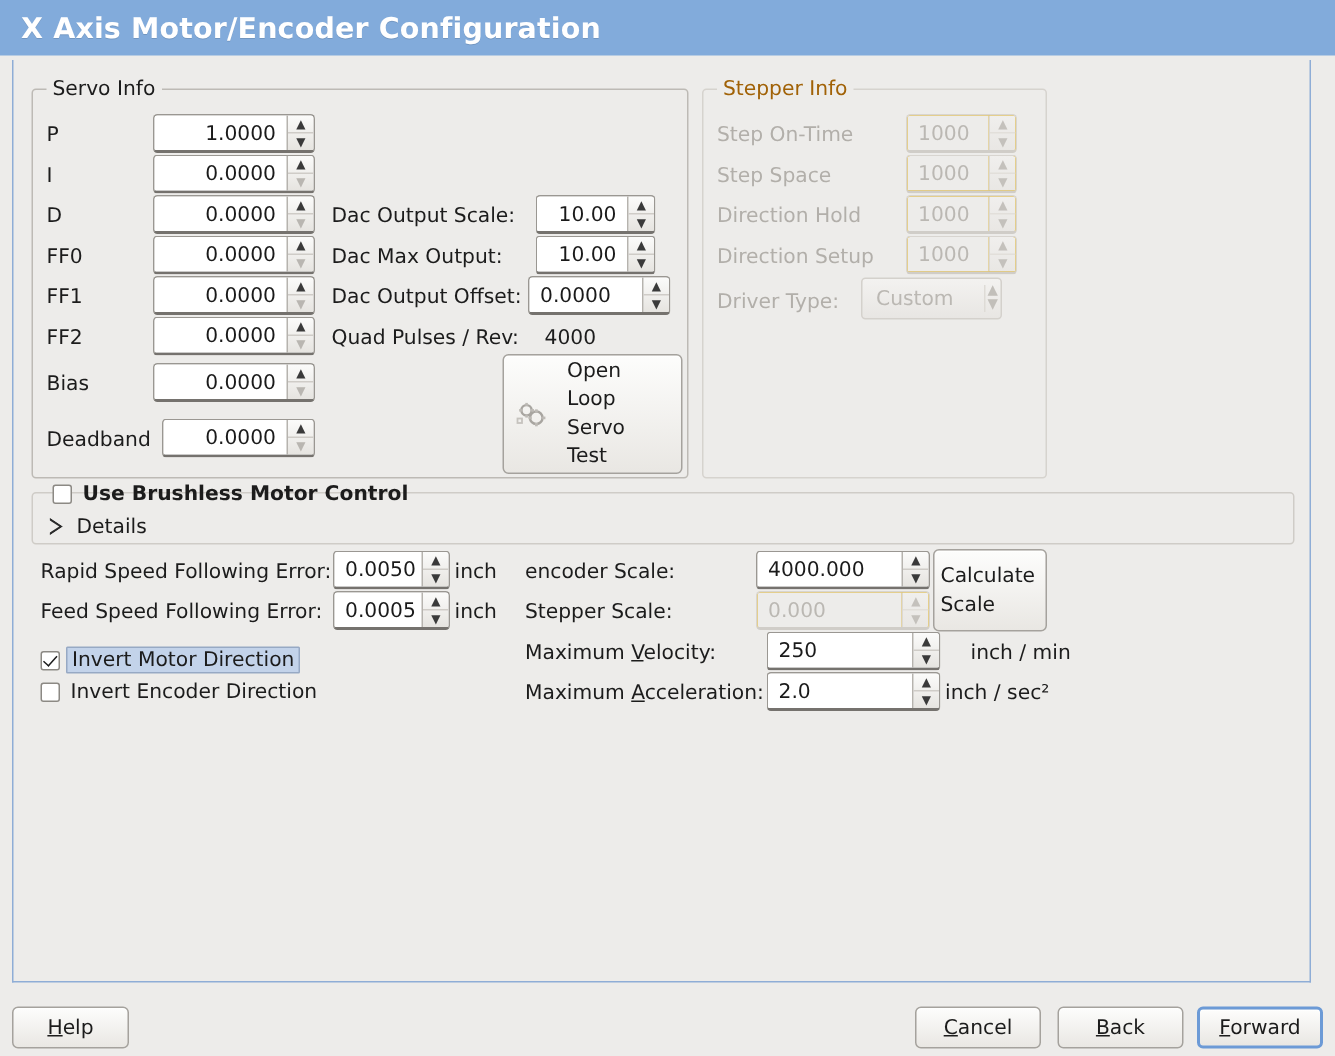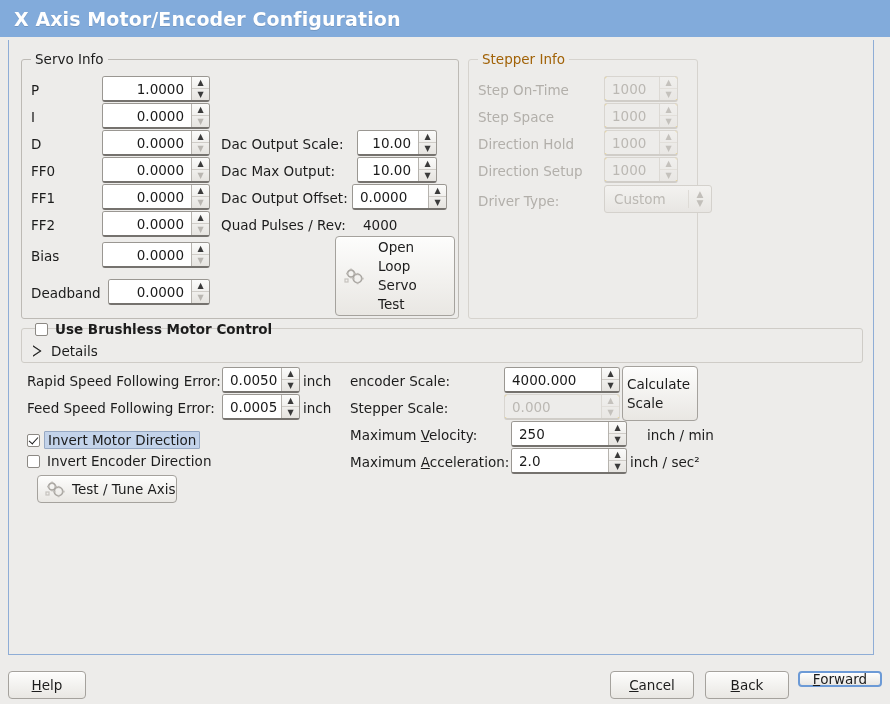--- a/index.html
+++ b/index.html
@@ -328,21 +328,21 @@
     </div>
   </div>
   <div class="spin disabled" style="left:595px;top:117px;width:74px;">
     <div class="val">1000</div>
     <div class="btns">
       <div>▲</div>
       <div>▼</div>
     </div>
   </div>
 
-  <div class="combo" style="left:595px;top:145px;width:108px;gap:20px;">
+  <div class="combo" style="left:565px;top:145px;width:94px;gap:20px;">
     <div class="ctext">Custom</div>
     <div class="carr">▲<br>▼</div>
   </div>
 
   <div class="detailframe" style="left:12px;top:288px;width:842px;height:35px;"></div>
 
   <div class="cbrow" style="left:26px;top:281px;">
     <span class="cbox"></span>
     <span class="lbl bold" style="position:static;">Use Brushless Motor Control</span>
   </div>
@@ -375,42 +375,20 @@
   <div class="cbrow" style="left:18px;top:391px;">
     <span class="cbox checked"></span>
     <span class="hl">Invert Motor Direction</span>
   </div>
 
   <div class="cbrow" style="left:18px;top:413px;">
     <span class="cbox"></span>
     <span>Invert Encoder Direction</span>
   </div>
 
-  <div class="btn" style="left:28px;top:435px;width:140px;height:28px;justify-content:flex-start;padding-left:7px;">
-    <span class="gears">
-      <svg width="22" height="20" viewBox="0 0 22 20">
-        <g fill="none" stroke="#a8a5a0" stroke-width="1.6">
-          <circle cx="7" cy="7.5" r="3.4"></circle>
-          <circle cx="13.5" cy="12.5" r="4.2"></circle>
-        </g>
-        <g fill="#bdbab5">
-          <rect x="6.2" y="2.6" width="1.7" height="2"></rect>
-          <rect x="6.2" y="10.4" width="1.7" height="2"></rect>
-          <rect x="2.1" y="6.7" width="2" height="1.7"></rect>
-          <rect x="10" y="6.7" width="2" height="1.7"></rect>
-          <rect x="12.7" y="6.9" width="1.8" height="2.2"></rect>
-          <rect x="12.7" y="16" width="1.8" height="2.2"></rect>
-          <rect x="8.3" y="11.7" width="2.2" height="1.8"></rect>
-          <rect x="17.4" y="11.7" width="2.2" height="1.8"></rect>
-        </g>
-        <rect x="1" y="13" width="3" height="3" fill="none" stroke="#c6c3be" stroke-width="1.2"></rect>
-      </svg>
-    </span>
-    <span class="lab" style="margin-left:5px;">Test / Tune Axis</span>
-  </div>
 
   <div class="lbl" style="left:341px;top:333px;">encoder Scale:</div>
   <div class="spin" style="left:495px;top:327px;width:116px;">
     <div class="val">4000.000</div>
     <div class="btns">
       <div>▲</div>
       <div>▼</div>
     </div>
   </div>
 
@@ -463,17 +441,17 @@
   </div>
 
   <div class="btn" style="left:610px;top:11px;width:84px;height:28px;">
     <span class="lab"><u class="mn">C</u><span>ancel</span></span>
   </div>
 
   <div class="btn" style="left:705px;top:11px;width:84px;height:28px;">
     <span class="lab"><u class="mn">B</u><span>ack</span></span>
   </div>
 
-  <div class="btn focus" style="left:798px;top:11px;width:84px;height:16px;">
+  <div class="btn focus" style="left:798px;top:11px;width:84px;height:28px;">
     <span class="lab"><u class="mn">F</u><span>orward</span></span>
   </div>
 
 </div>
 
 </body></html>

